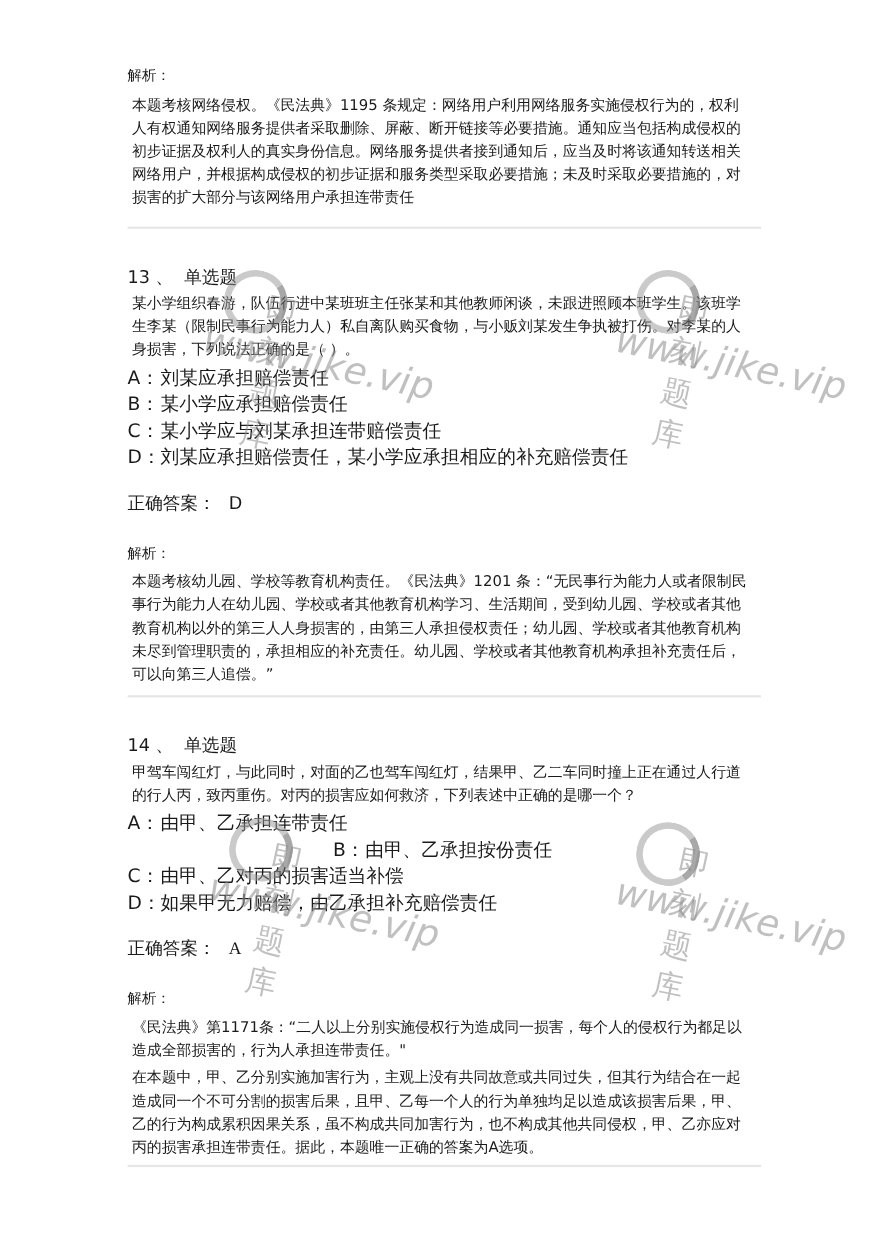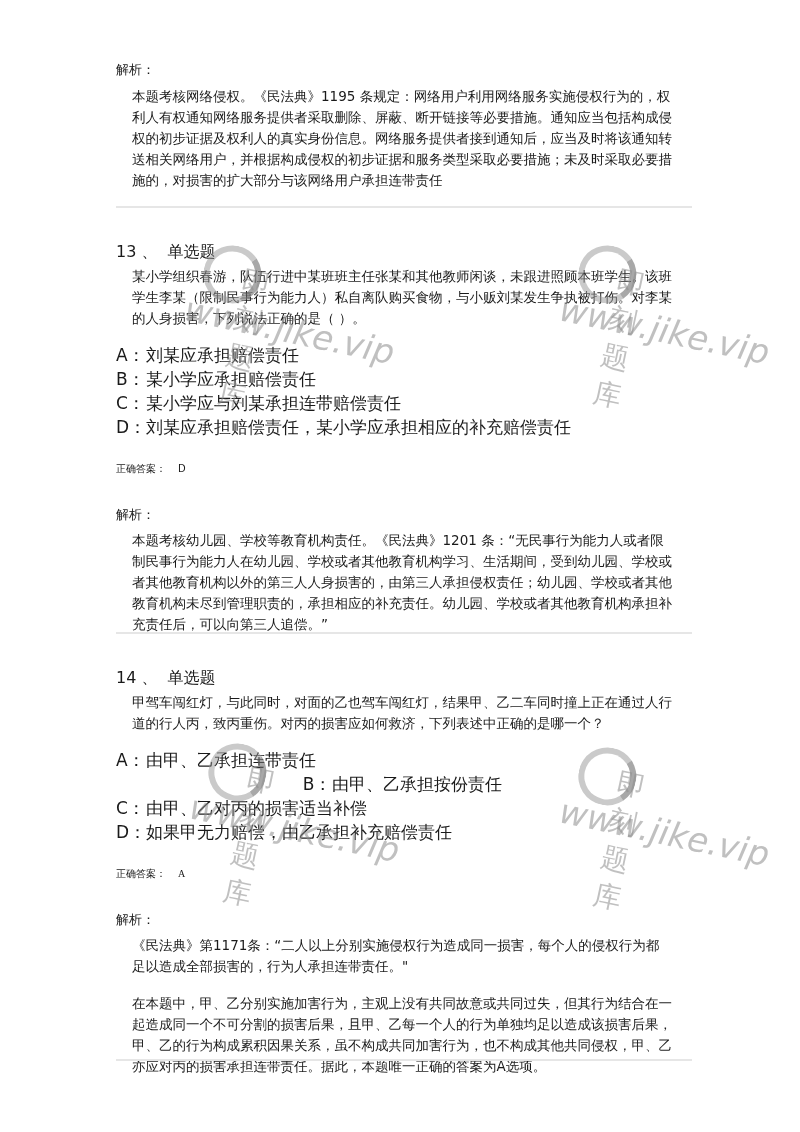--- a/index.html
+++ b/index.html
@@ -3,26 +3,26 @@
   <meta charset="utf-8">
   <style>
     html, body { margin: 0; padding: 0; background: #ffffff; }
     body {
       width: 800px; height: 1132px; position: relative; overflow: hidden;
       font-family: "DejaVu Sans", "Liberation Sans", sans-serif;
       color: #1a1a1a;
     }
     .page { position: absolute; left: 116px; top: 0; width: 568px; }
     .label { font-size: 13px; line-height: 20px; }
-    .para { font-size: 13.5px; line-height: 21px; margin: 16px; }
+    .para { font-size: 13.5px; line-height: 21px; margin: 4px; }
     .sect { position: absolute; left: 0; width: 572px; }
     .divider { position: absolute; left: 116px; width: 576px; height: 2px; background: #e6e6e6; }
     .opt { font-size: 17px; line-height: 20px; display: block; }
     .opt .key { display: inline-block; width: 30px; }
-    .answer { font-size: 10px; line-height: 20px; }
+    .answer { font-size: 16px; line-height: 20px; }
     .answer .val { margin-left: 12px; }
     .qhead { font-size: 16px; line-height: 20px; }
     .qhead .num { margin-right: 10px; }
     .wm { position: absolute; pointer-events: none; color: rgba(140,140,140,0.55); transform: rotate(12deg); font-family: "DejaVu Sans", sans-serif; }
     .wm .panda { position: absolute; width: 46px; height: 46px; border-radius: 50%; border: 6px solid rgba(150,150,150,0.5); border-right-color: rgba(110,110,110,0.6); }
     .wm .cn { position: absolute; left: 40px; top: 14px; font-size: 28px; letter-spacing: 2px; }
     .wm .url { position: absolute; left: -10px; top: 52px; font-size: 34px; font-style: italic; }
   </style>
 </head>
 <body>

